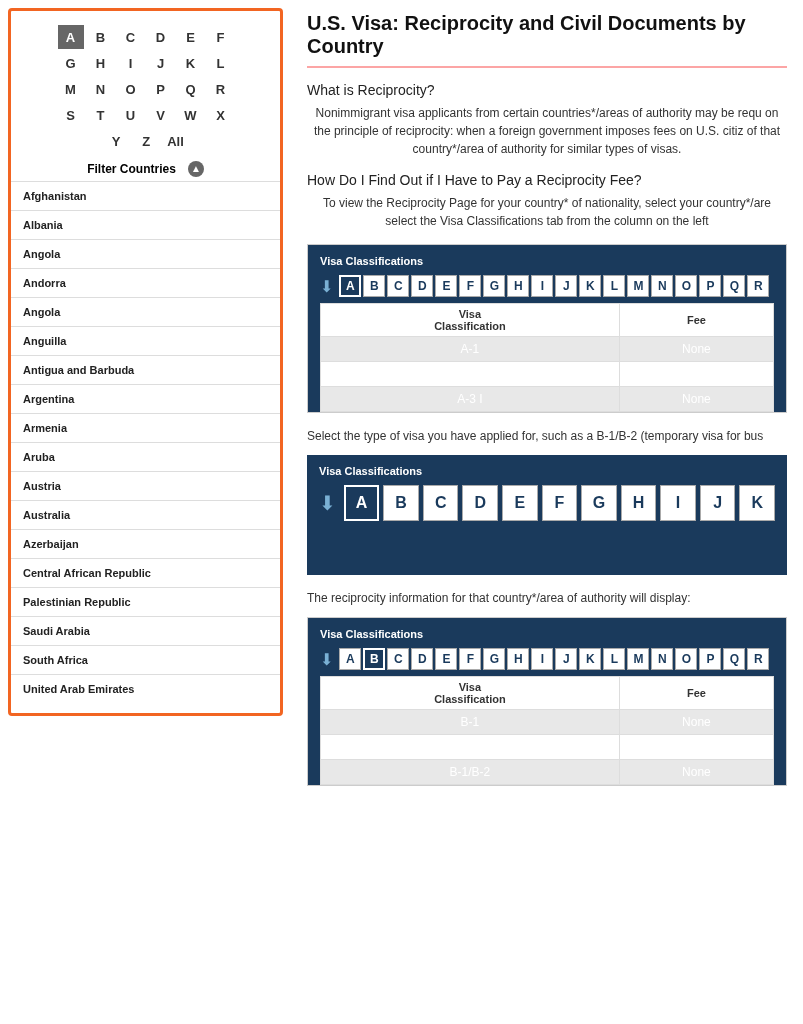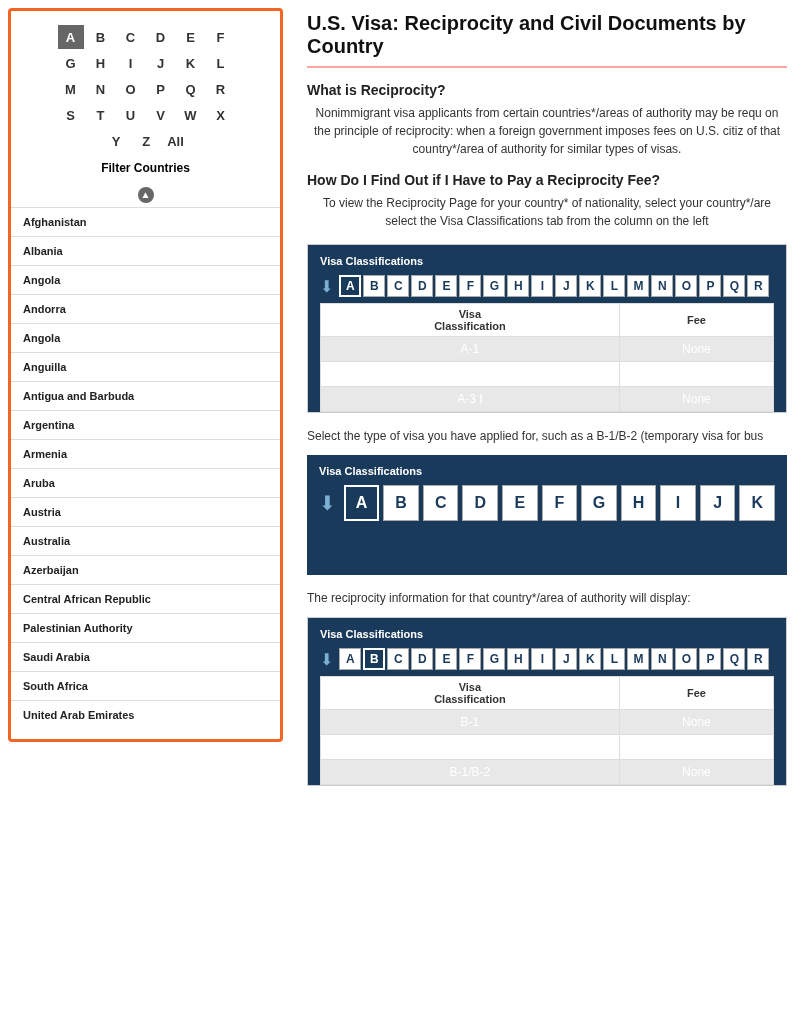--- a/index.html
+++ b/index.html
@@ -53,21 +53,20 @@
 
     .filter-label {
       text-align: center;
       font-weight: bold;
       font-size: 12px;
       margin: 6px 0 4px;
       display: flex;
       align-items: center;
       justify-content: center;
       gap: 12px;
-      flex-direction: column;
     }
 
     .filter-label .arrow-up {
       display: inline-block;
       width: 16px;
       height: 16px;
       background: #666;
       border-radius: 50%;
       color: white;
       font-size: 10px;
@@ -100,21 +99,21 @@
       font-size: 20px;
       font-weight: bold;
       color: #111;
       border-bottom: 2px solid #fca5a5;
       padding-bottom: 8px;
       margin-bottom: 14px;
     }
 
     .section-heading {
       font-size: 14px;
-      font-weight: bold;
+      font-weight: normal;
       margin-bottom: 6px;
       color: #222;
     }
 
     .para-text {
       font-size: 12px;
       color: #333;
       line-height: 1.5;
       margin-bottom: 14px;
       text-align: center;
@@ -300,21 +299,21 @@
       <li>Angola</li>
       <li>Anguilla</li>
       <li>Antigua and Barbuda</li>
       <li>Argentina</li>
       <li>Armenia</li>
       <li>Aruba</li>
       <li>Austria</li>
       <li>Australia</li>
       <li>Azerbaijan</li>
       <li>Central African Republic</li>
-      <li>Palestinian Authority</li>
+      <li>Palestinian Republic</li>
       <li>Saudi Arabia</li>
       <li>South Africa</li>
       <li>United Arab Emirates</li>
     </ul>
 </div>
 
 <div class="content">
   <div class="page-title">U.S. Visa: Reciprocity and Civil Documents by Country</div>
 
   <div class="section-heading">What is Reciprocity?</div>

